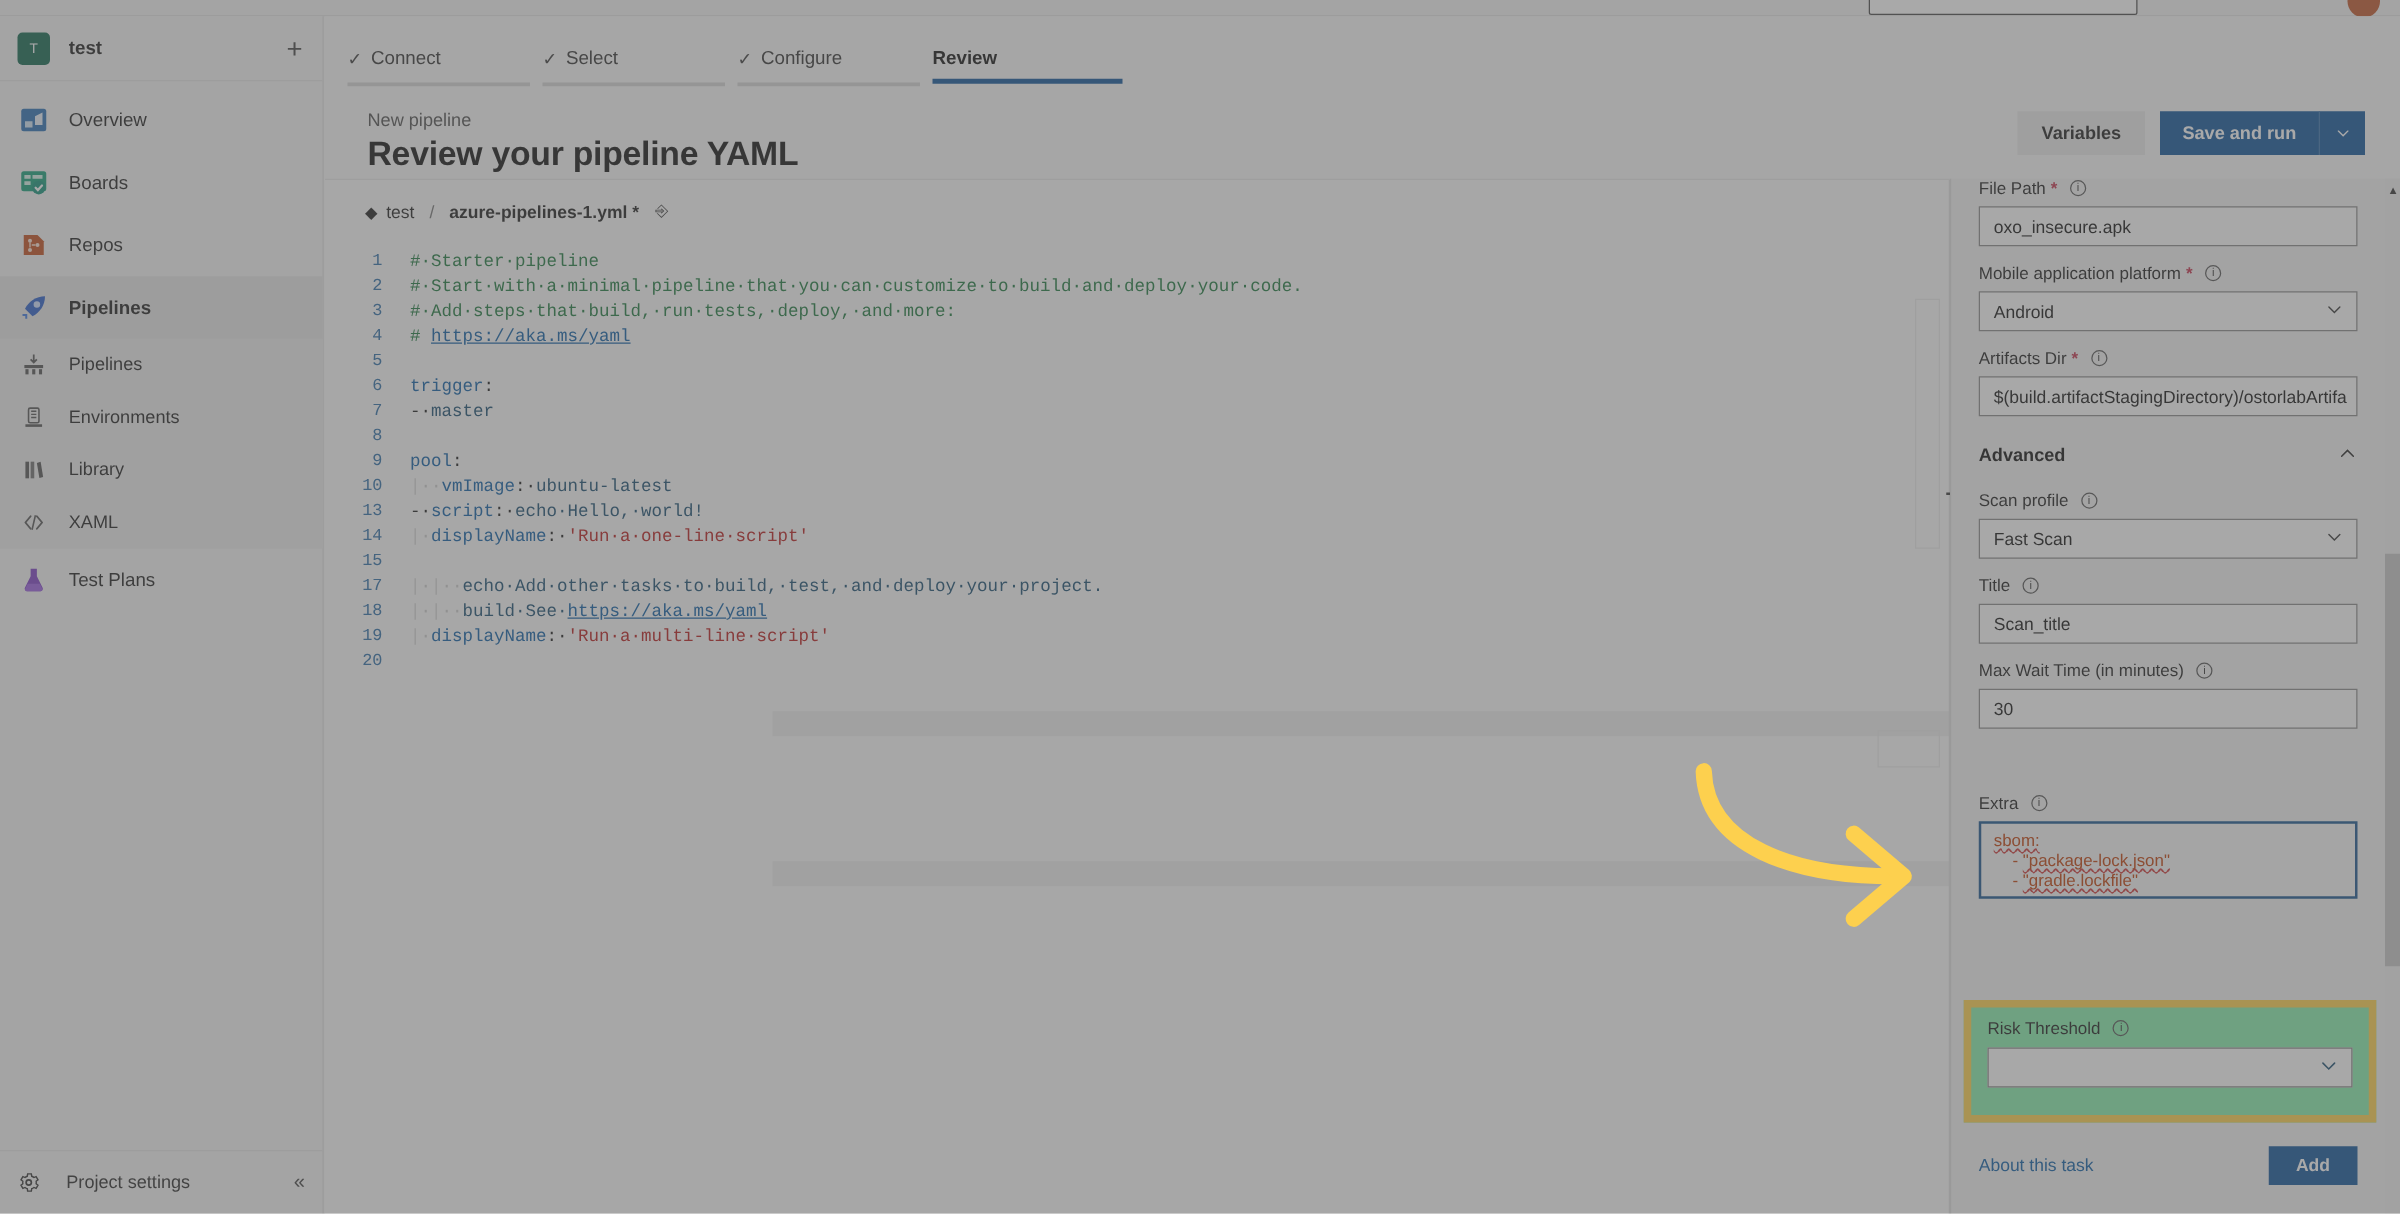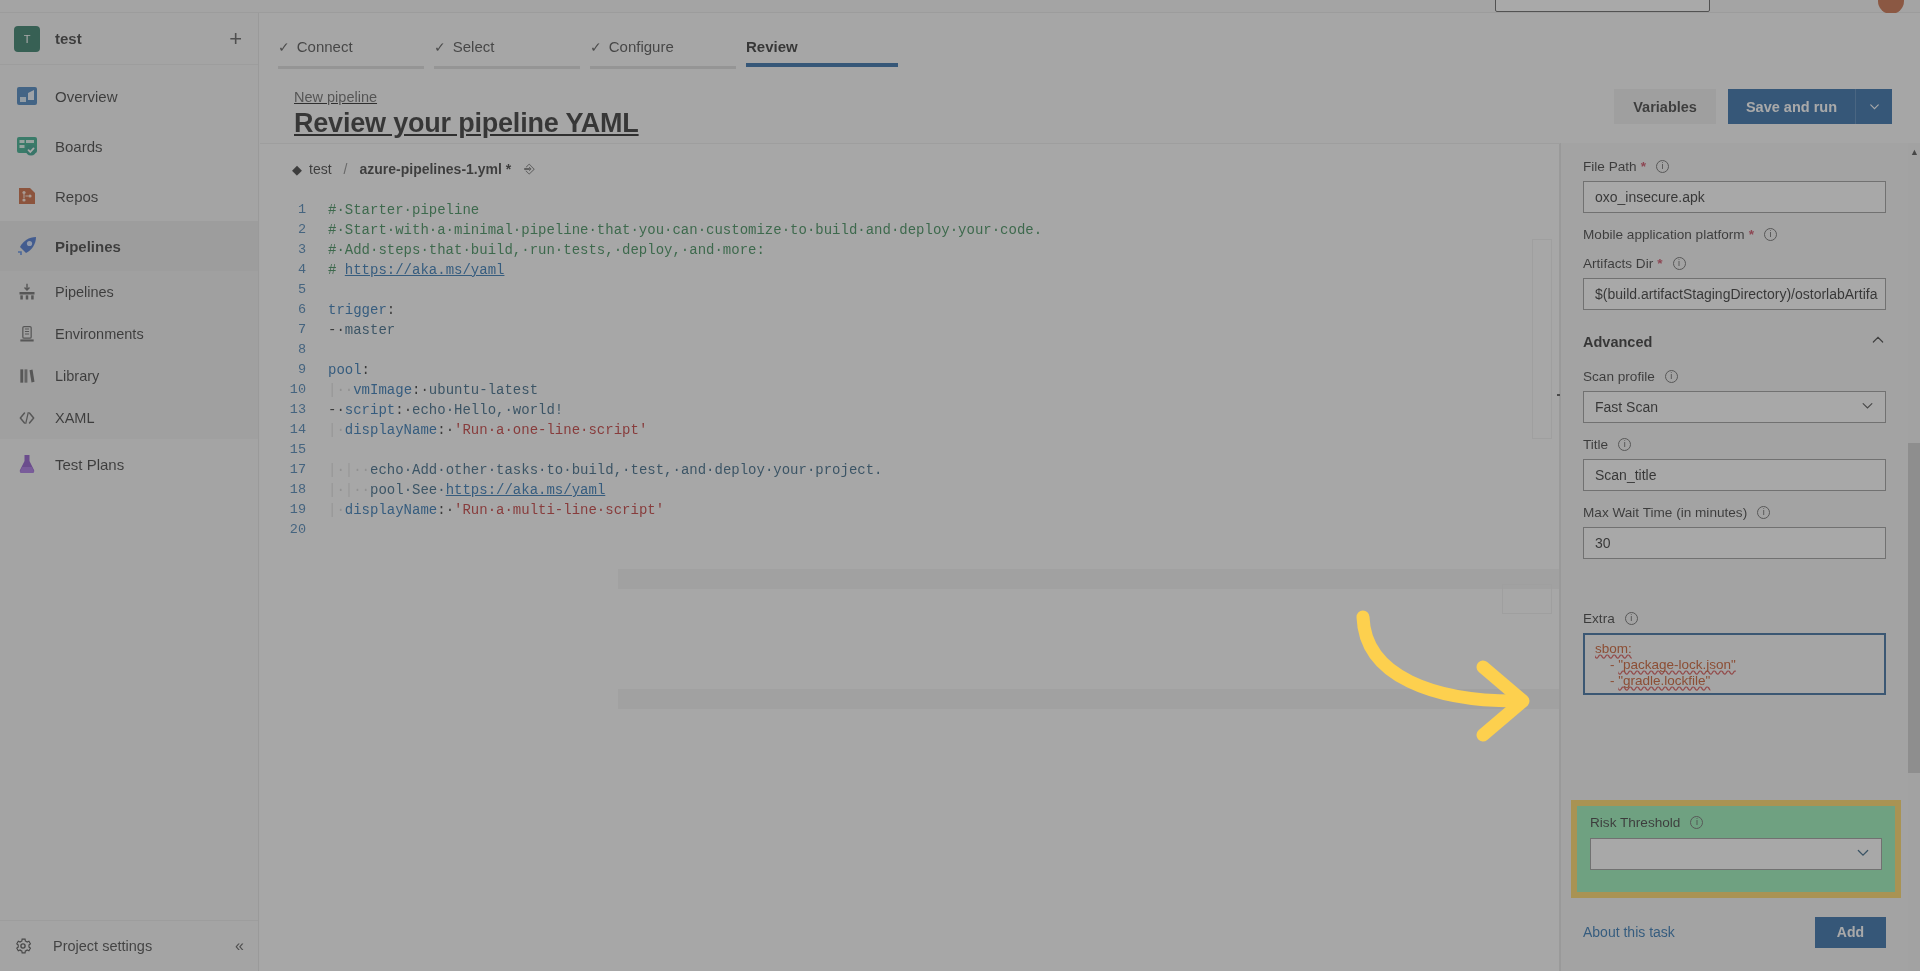--- a/index.html
+++ b/index.html
@@ -75,21 +75,21 @@
     background:#f8f8f8;
   }
   .wtab { width:152px; margin-right:4px; position:relative; }
   .wtab .lbl { font-size:15px; color:#333; display:flex; align-items:center; height:23px; }
   .wtab .chk { color:#3d3d3d; margin-right:7px; font-size:14px; }
   .wtab .bar { position:absolute; left:0; top:31px; width:146px; height:3px; background:#d6d6d6; }
   .wtab.current .lbl { font-weight:bold; color:#111; }
   .wtab.current .bar { height:4px; background:#10559a; width:152px; top:28px; }
 
   .page-head {
-    padding:14px 0 0 34px; position:relative; height:68px;text-decoration:underline;
+    padding:14px 0 0 34px; position:relative; height:68px;
   }
   .kicker { font-size:14.5px; color:#515151; }
   .ptitle { font-size:27px; font-weight:bold; color:#121212; margin-top:3px; letter-spacing:-.2px; }
 
   .head-actions { position:absolute; right:28px; top:14px; display:flex; align-items:center; }
   .btn-variables {
     height:35px; padding:0 19px; background:#eaeaea; border:none;
     font-size:14.5px; color:#1f1f1f; font-family:inherit; font-weight:600;
     display:flex; align-items:center; cursor:pointer;
   }
@@ -130,21 +130,21 @@
 
   .splitter { position:absolute; right:0; top:0; width:1px; height:100%; background:#e0e0e0; }
   .split-handle { position:absolute; right:-2px; top:250px; width:5px; height:2px; background:#3a3a3a; }
   .split-box { position:absolute; right:8px; top:95px; width:20px; height:200px; border:1px solid #eaeaea; }
   .split-box2 { position:absolute; right:8px; top:440px; width:50px; height:30px; border:1px solid #eaeaea; }
 
   
   .panel { position:relative; flex:0 0 360px; background:#f3f3f3; border-left:1px solid #dedede; }
   .panel-scroll { position:absolute; inset:0 12px 78px 0; padding:0 22px 0 22px; overflow:hidden; }
   .fld { margin-top:14px; }
-  .fld:first-child { margin-top:16px; }
+  .fld:first-child { margin-top:0; }
   .flabel { display:flex; align-items:center; font-size:13.6px; color:#1d1d1d; margin-bottom:7px; }
   .req { color:#c4314b; margin-left:4px; font-weight:bold; }
   .info { margin-left:10px; width:13px; height:13px; border:1px solid #555; border-radius:50%;
           font-size:9px; line-height:11px; text-align:center; color:#333; }
   .inp {
     width:100%; height:32px; border:1px solid #8a8a8a; background:#fcfcfc;
     font-size:14px; color:#111; padding:0 11px; font-family:inherit;
     display:flex; align-items:center; overflow:hidden; white-space:nowrap;
   }
   .sel { position:relative; padding-right:32px; }
@@ -393,21 +393,21 @@
           <div class="cl"><span class="ln">5</span><span class="ct"></span></div>
           <div class="cl"><span class="ln">6</span><span class="ct"><span class="key">trigger</span>:</span></div>
           <div class="cl"><span class="ln">7</span><span class="ct">-·<span class="val">master</span></span></div>
           <div class="cl"><span class="ln">8</span><span class="ct"></span></div>
           <div class="cl"><span class="ln">9</span><span class="ct"><span class="key">pool</span>:</span></div>
           <div class="cl"><span class="ln">10</span><span class="ct"><span class="gut">|</span><span class="dot">··</span><span class="key">vmImage</span>:·<span class="val">ubuntu-latest</span></span></div>
           <div class="cl"><span class="ln">13</span><span class="ct">-·<span class="key">script</span>:·<span class="val">echo·Hello,·world!</span></span></div>
           <div class="cl"><span class="ln">14</span><span class="ct"><span class="gut">|</span><span class="dot">·</span><span class="key">displayName</span>:·<span class="str">'Run·a·one-line·script'</span></span></div>
           <div class="cl"><span class="ln">15</span><span class="ct"></span></div>
           <div class="cl"><span class="ln">17</span><span class="ct"><span class="gut">|</span><span class="dot">·</span><span class="gut">|</span><span class="dot">··</span><span class="val">echo·Add·other·tasks·to·build,·test,·and·deploy·your·project.</span></span></div>
-          <div class="cl"><span class="ln">18</span><span class="ct"><span class="gut">|</span><span class="dot">·</span><span class="gut">|</span><span class="dot">··</span><span class="val">pool·See·</span><span class="lnk">https://aka.ms/yaml</span></span></div>
+          <div class="cl"><span class="ln">18</span><span class="ct"><span class="gut">|</span><span class="dot">·</span><span class="gut">|</span><span class="dot">··</span><span class="val">build·See·</span><span class="lnk">https://aka.ms/yaml</span></span></div>
           <div class="cl"><span class="ln">19</span><span class="ct"><span class="gut">|</span><span class="dot">·</span><span class="key">displayName</span>:·<span class="str">'Run·a·multi-line·script'</span></span></div>
           <div class="cl"><span class="ln">20</span><span class="ct"></span></div>
         </div>
 
         <div class="split-box"></div>
         <div class="split-box2"></div>
         <div class="splitter"></div>
         <div class="split-handle"></div>
       </div>
 
@@ -422,20 +422,28 @@
               <span class="info">i</span>
             </div>
             <div class="inp">oxo_insecure.apk</div>
           </div>
 
           <div class="fld">
             <div class="flabel">
               <span>Mobile application platform</span>
               <span class="req">*</span>
               <span class="info">i</span>
+            </div>
+            <div class="inp sel">
+              <span>Android</span>
+              <span class="cv">
+                <svg width="15" height="15" viewBox="0 0 24 24">
+                    <path d="M5 9 l7 7 l7 -7" stroke="#333" stroke-width="1.8" fill="none" stroke-linecap="round"></path>
+                  </svg>
+              </span>
             </div>
           </div>
 
           <div class="fld">
             <div class="flabel">
               <span>Artifacts Dir</span>
               <span class="req">*</span>
               <span class="info">i</span>
             </div>
             <div class="inp">$(build.artifactStagingDirectory)/ostorlabArtifa</div>

